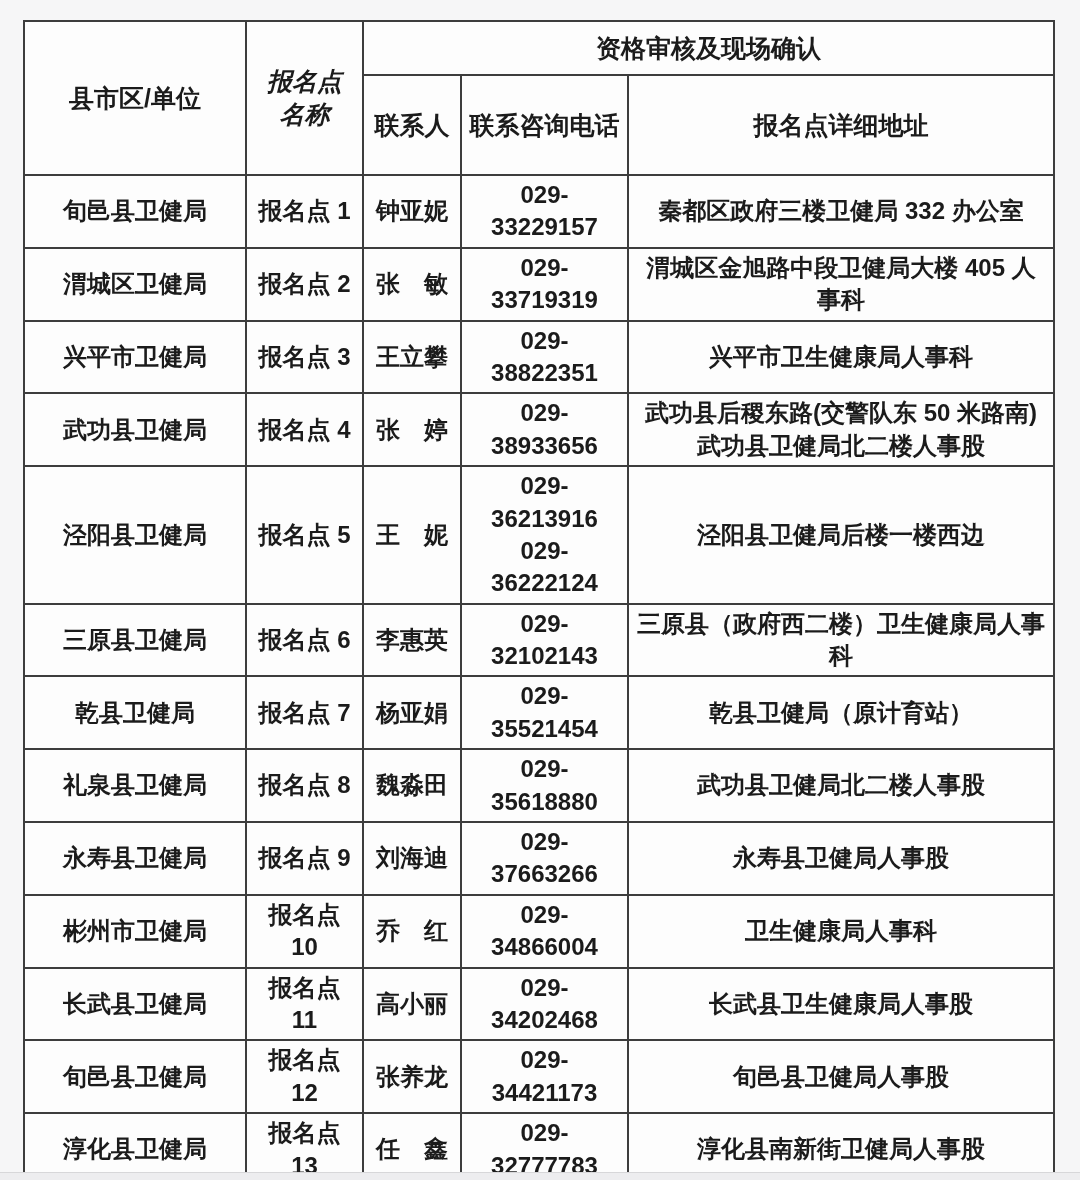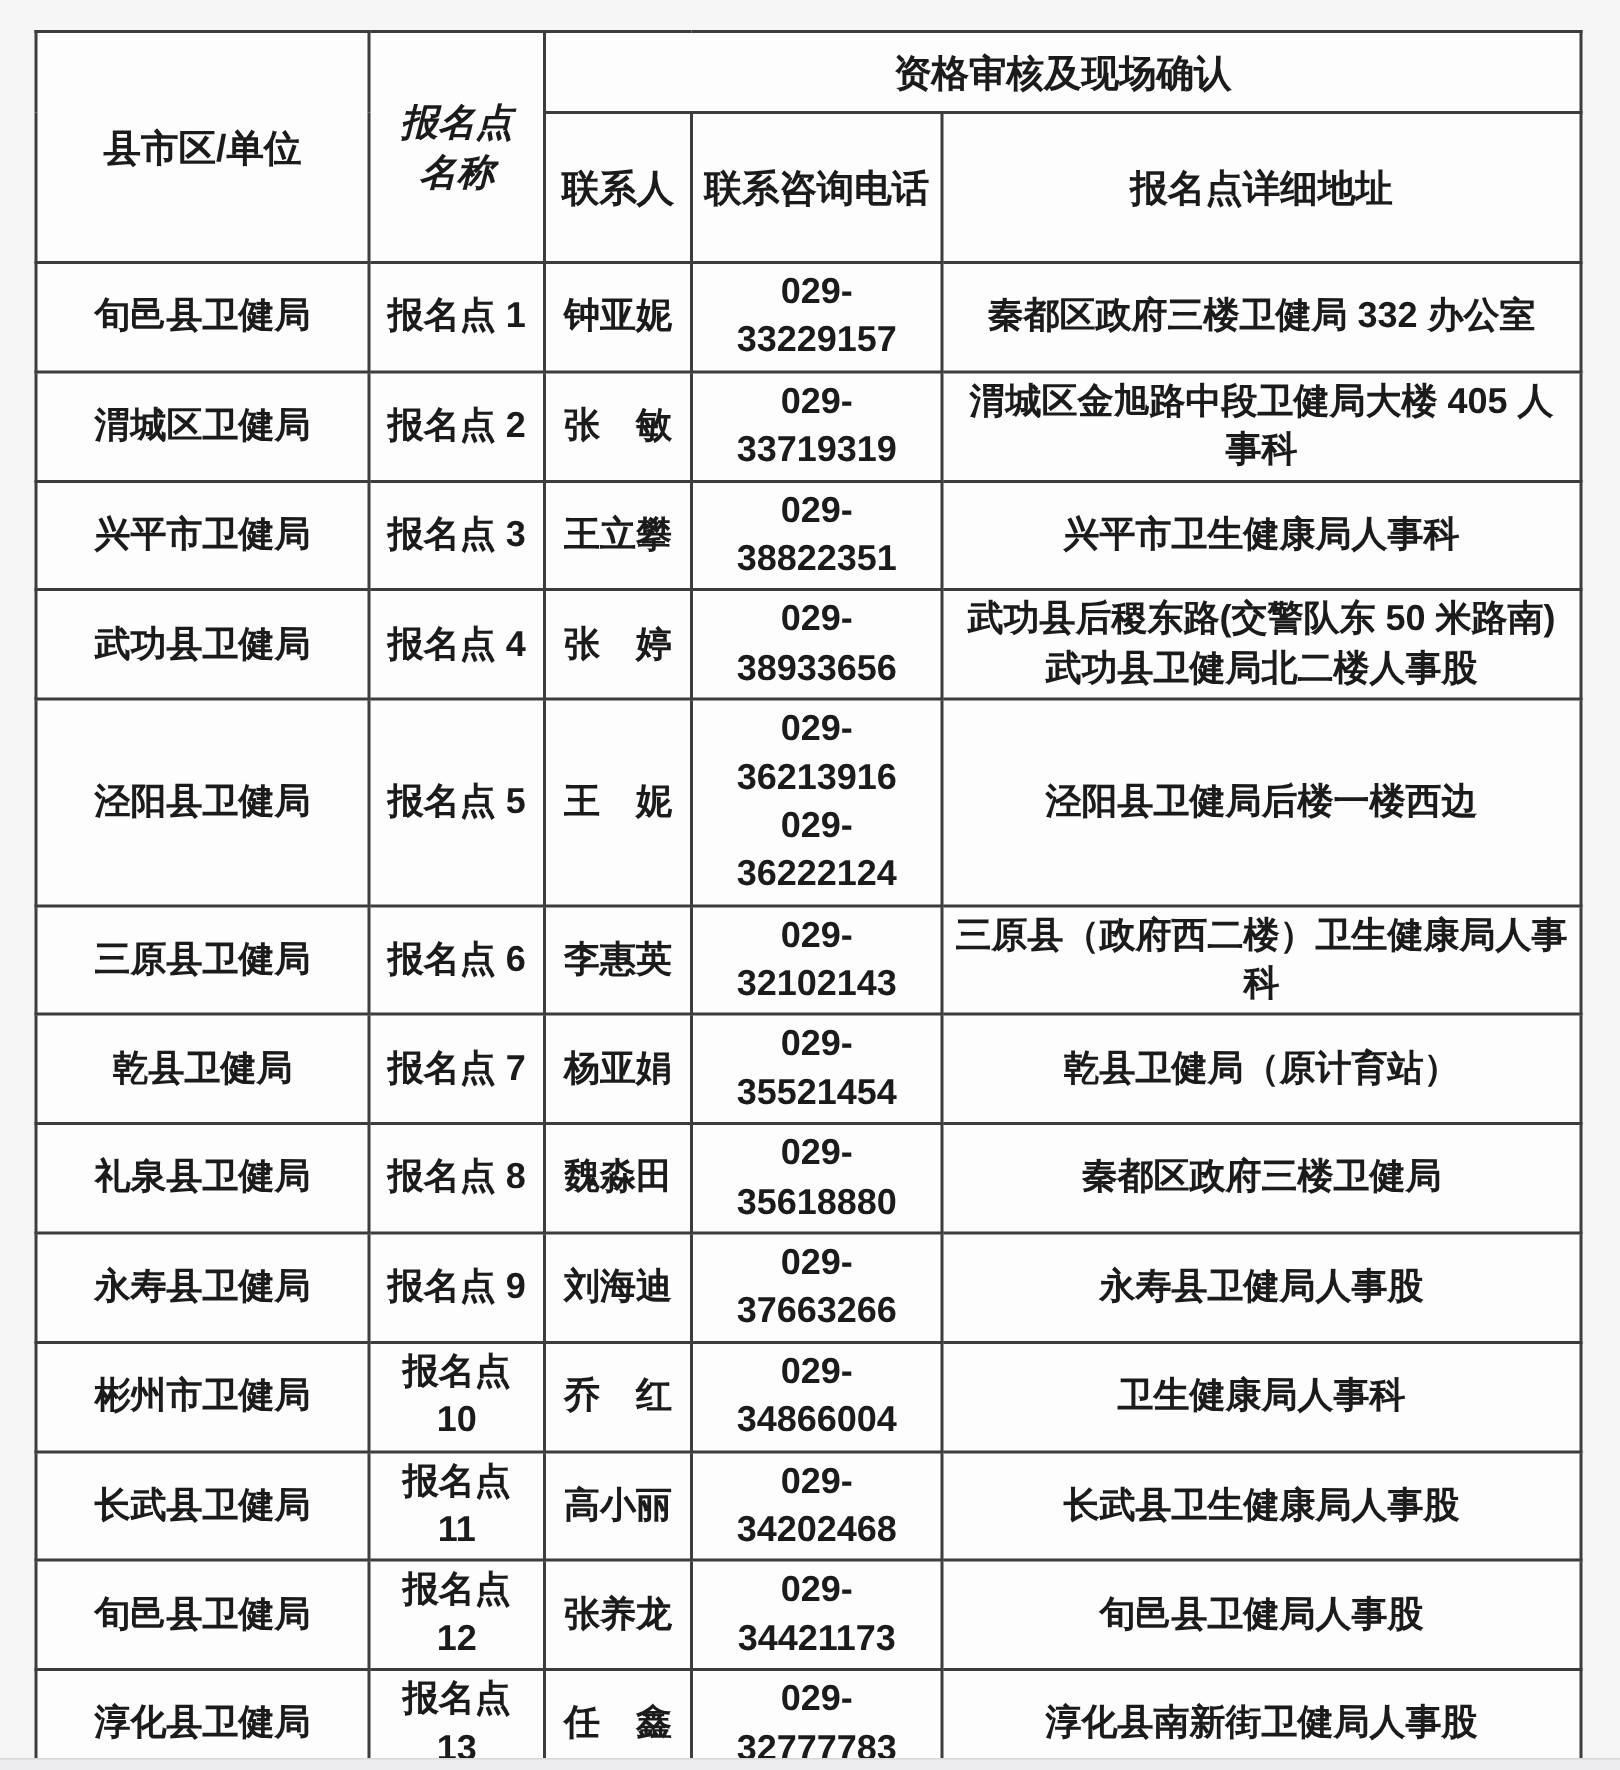--- a/index.html
+++ b/index.html
@@ -126,21 +126,21 @@
             <td class="site">报名点 7</td>
             <td class="contact">杨亚娟</td>
             <td class="phone">029-35521454</td>
             <td class="address">乾县卫健局（原计育站）</td>
           </tr>
           <tr style="height: 52px; border-radius: 31px;">
             <td class="unit">礼泉县卫健局</td>
             <td class="site">报名点 8</td>
             <td class="contact">魏淼田</td>
             <td class="phone">029-35618880</td>
-            <td class="address">秦都区政府三楼卫健局</td>
+            <td class="address">武功县卫健局北二楼人事股</td>
           </tr>
           <tr style="height: 52px;">
             <td class="unit">永寿县卫健局</td>
             <td class="site">报名点 9</td>
             <td class="contact">刘海迪</td>
             <td class="phone">029-37663266</td>
             <td class="address">永寿县卫健局人事股</td>
           </tr>
           <tr style="height: 51px;">
             <td class="unit">彬州市卫健局</td>

